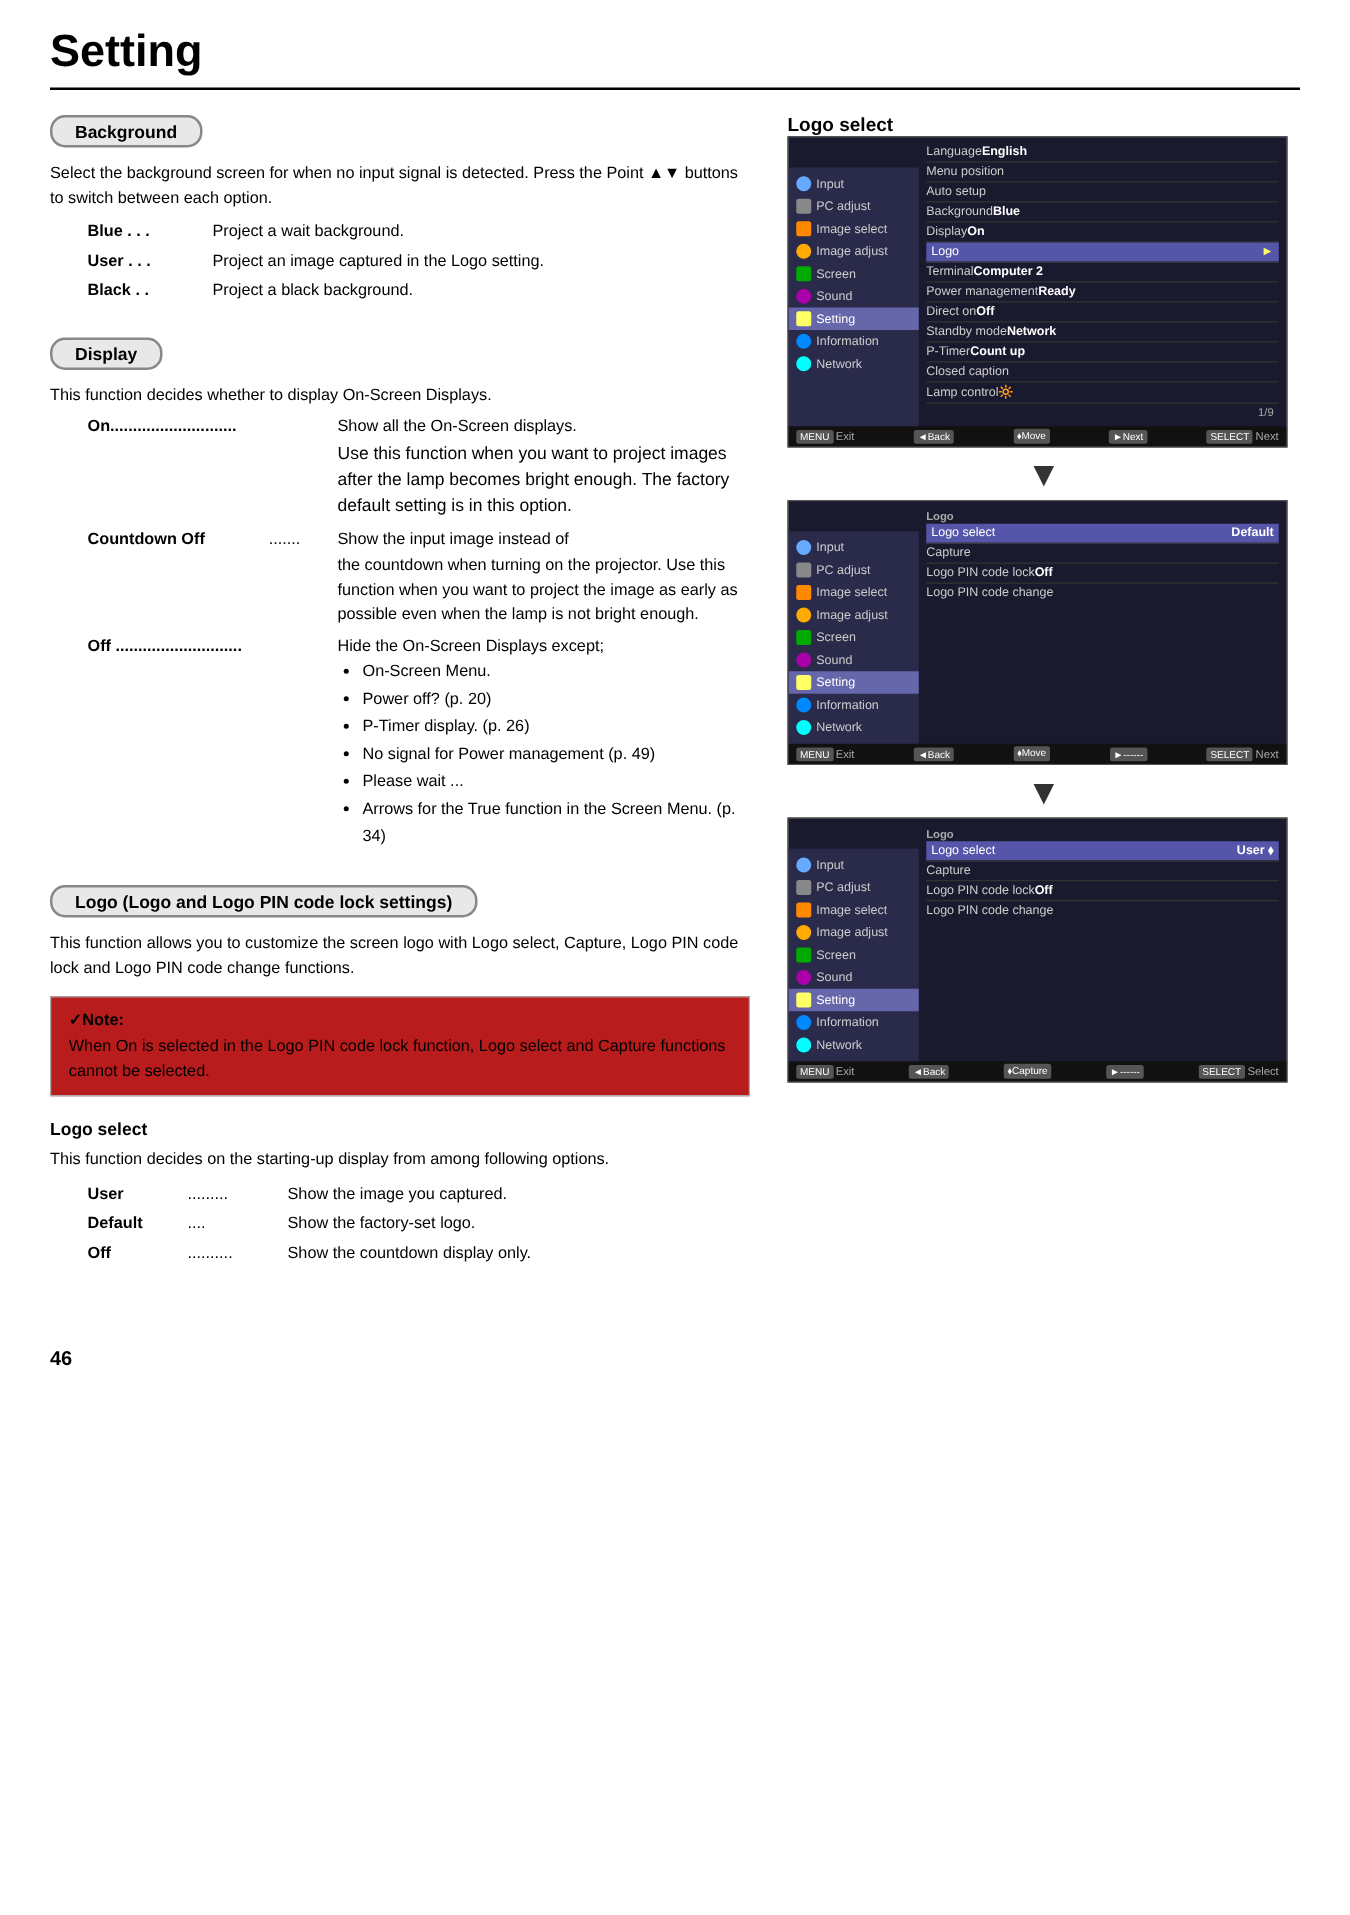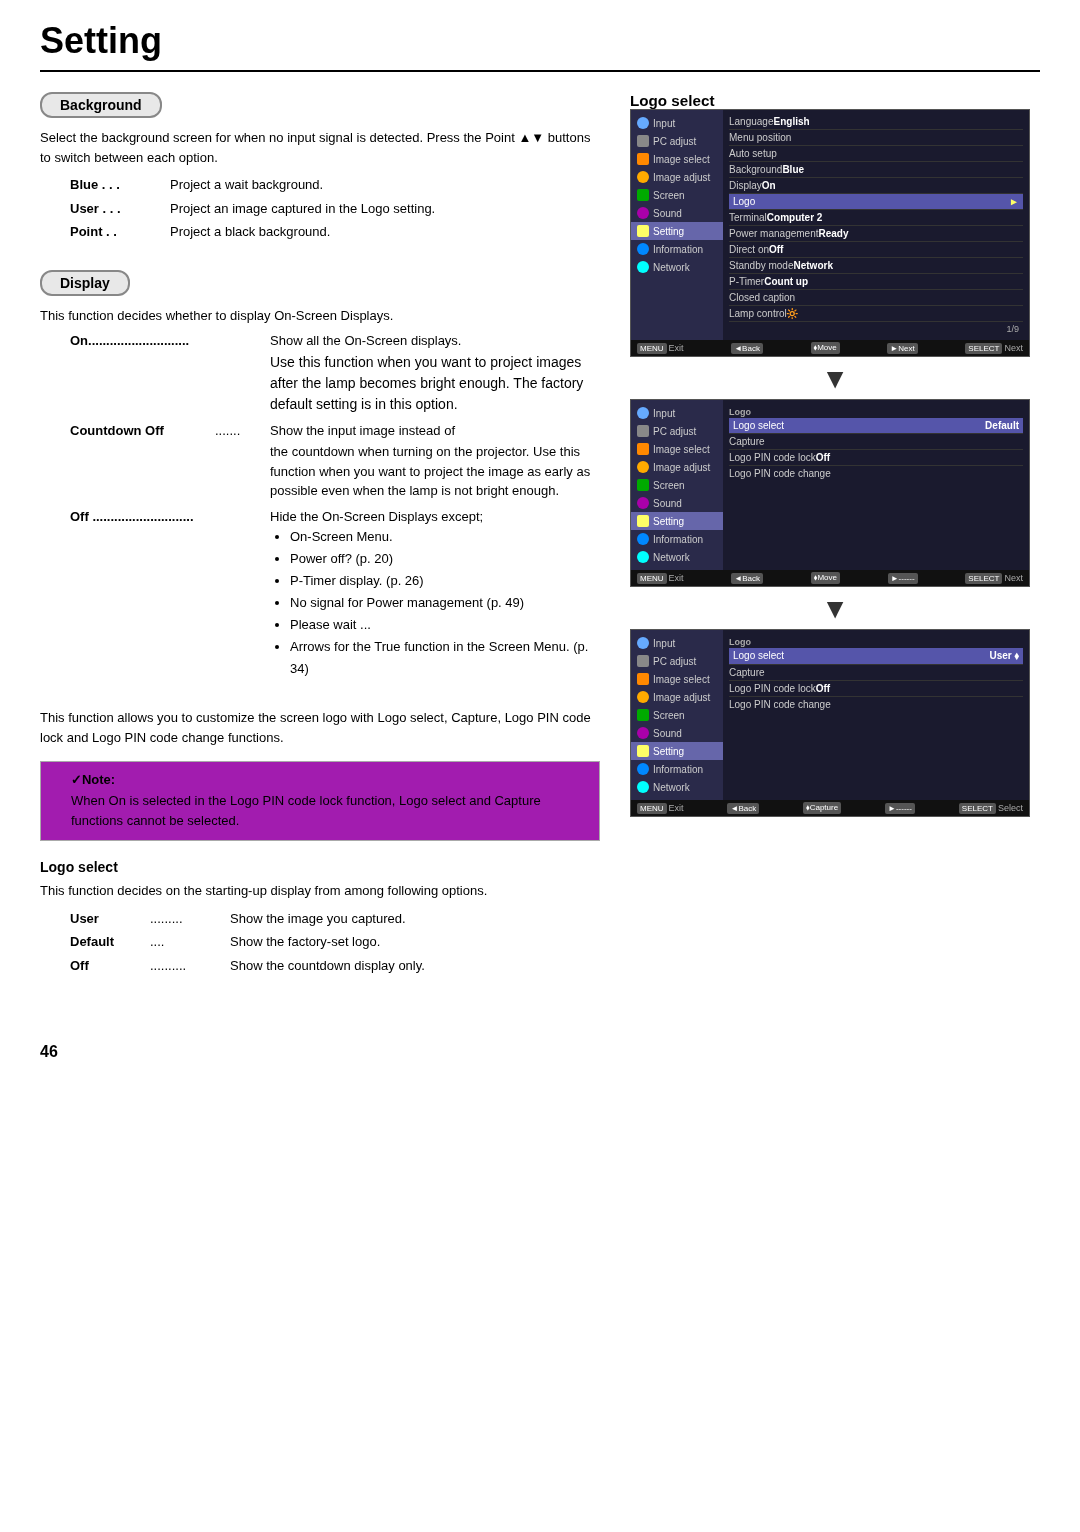--- a/index.html
+++ b/index.html
@@ -62,23 +62,23 @@
       margin-top: 4px;
     }
     .bullet-list li {
       list-style: disc;
       margin-left: 20px;
       line-height: 1.7;
     }
     .bullet-list li strong { font-weight: normal; }
     .note-box {
       border: 1px solid #aaa;
-      padding: 10px 30px;
+      padding: 10px 14px;
       margin: 14px 0;
-      background: #a21caf;
+      background: #b91c1c;
     }
     .note-title {
       font-weight: bold;
       font-size: 13px;
     }
     .note-text {
       font-size: 13px;
       line-height: 1.5;
       margin-top: 4px;
     }
@@ -100,23 +100,24 @@
       margin-bottom: 6px;
       border: 1px solid #555;
       padding: 0;
       font-family: Arial, sans-serif;
     }
     .osd-content {
       display: flex;
     }
     .osd-sidebar {
       background: #2a2a4a;
-      width: 92px;
+      width: 104px;
       padding: 4px 0;
       flex-shrink: 0;
+      margin-top: 24px;
     }
     .osd-sidebar-item {
       display: flex;
       align-items: center;
       padding: 3px 6px;
       font-size: 10px;
       color: #ccc;
       gap: 4px;
     }
     .osd-sidebar-item.highlighted {
@@ -218,21 +219,21 @@
       <div class="option-list">
         <div class="option-item">
           <span class="option-key">Blue . . .</span>
           <span class="option-val">Project a wait background.</span>
         </div>
         <div class="option-item">
           <span class="option-key">User . . .</span>
           <span class="option-val">Project an image captured in the Logo setting.</span>
         </div>
         <div class="option-item">
-          <span class="option-key">Point . .</span>
+          <span class="option-key">Black . .</span>
           <span class="option-val">Project a black background.</span>
         </div>
       </div>
     </div>
 
     <div class="section">
       <span class="section-label">Display</span>
       <p class="desc-text">This function decides whether to display On-Screen Displays.</p>
 
       <div class="on-options">
@@ -262,20 +263,21 @@
           <li><strong>Power off?</strong> (p. 20)</li>
           <li>P-Timer display. (p. 26)</li>
           <li><strong>No signal</strong> for Power management (p. 49)</li>
           <li><strong>Please wait ...</strong></li>
           <li>Arrows for the True function in the Screen Menu. (p. 34)</li>
         </ul>
       </div>
     </div>
 
     <div class="section">
+      <span class="section-label">Logo (Logo and Logo PIN code lock settings)</span>
       <p class="desc-text">This function allows you to customize the screen logo with Logo select, Capture, Logo PIN code lock and Logo PIN code change functions.</p>
 
       <div class="note-box">
         <span class="note-title">✓Note:</span>
         <p class="note-text">When On is selected in the Logo PIN code lock function, Logo select and Capture functions cannot be selected.</p>
       </div>
 
       <div class="logo-select-sub">
         <h4>Logo select</h4>
         <p class="desc-text">This function decides on the starting-up display from among following options.</p>

